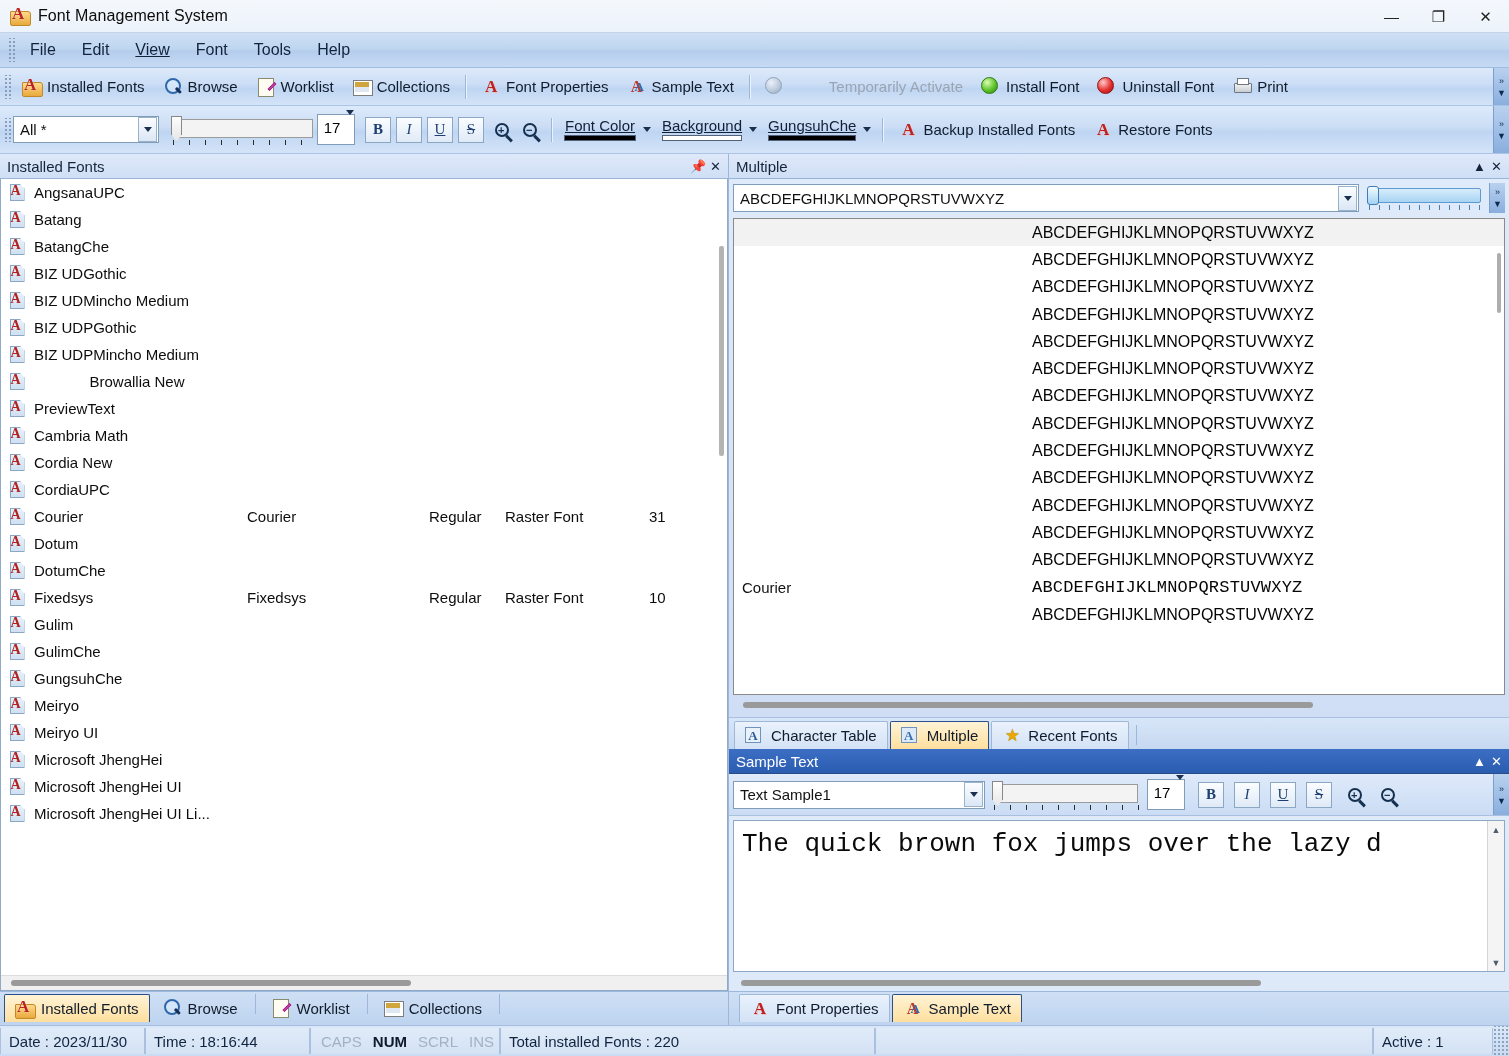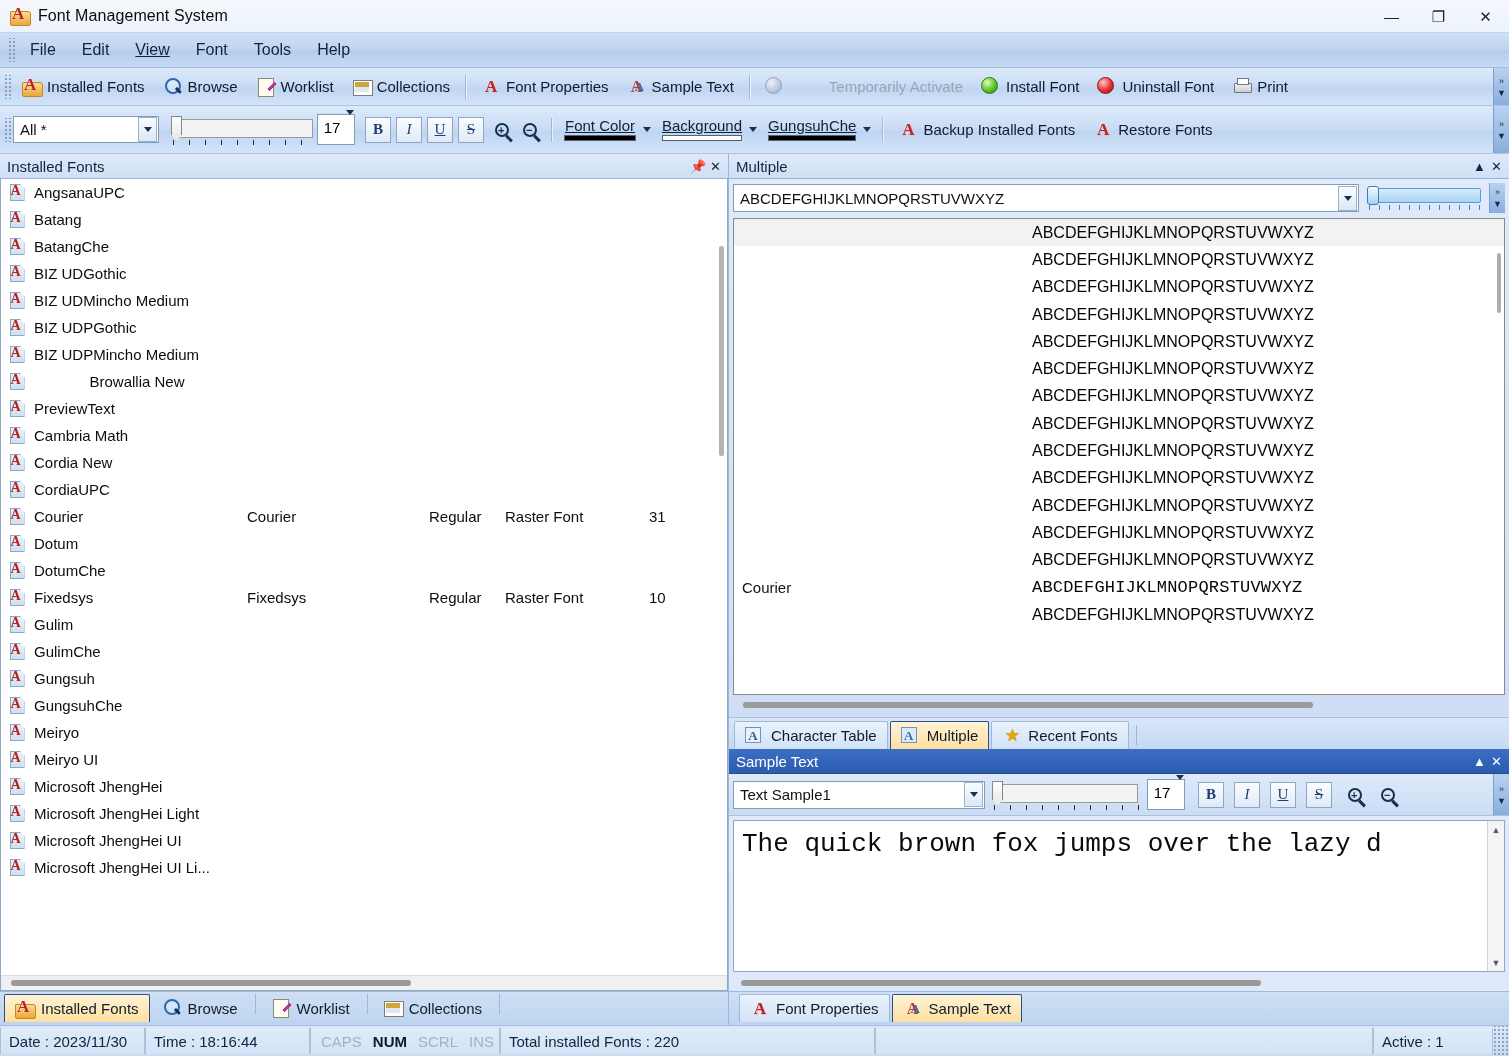--- a/index.html
+++ b/index.html
@@ -576,30 +576,20 @@
               <span class="cell" style="width: 213px; flex: 0 0 213px;">GulimChe</span>
               <span class="cell" style="width: 182px; flex: 0 0 182px;"></span>
               <span class="cell" style="width: 76px; flex: 0 0 76px;"></span>
               <span class="cell" style="width: 144px; flex: 0 0 144px;"></span>
               <span class="cell" style="width: 80px; flex: 0 0 80px;"></span>
             </div>
             <div class="row">
               <span class="rowicon">
                 <span class="docA"></span>
               </span>
-              <span class="cell" style="width: 213px; flex: 0 0 213px;">Gungsuh</span>
-              <span class="cell" style="width: 182px; flex: 0 0 182px;"></span>
-              <span class="cell" style="width: 76px; flex: 0 0 76px;"></span>
-              <span class="cell" style="width: 144px; flex: 0 0 144px;"></span>
-              <span class="cell" style="width: 80px; flex: 0 0 80px;"></span>
-            </div>
-            <div class="row">
-              <span class="rowicon">
-                <span class="docA"></span>
-              </span>
               <span class="cell" style="width: 213px; flex: 0 0 213px;">GungsuhChe</span>
               <span class="cell" style="width: 182px; flex: 0 0 182px;"></span>
               <span class="cell" style="width: 76px; flex: 0 0 76px;"></span>
               <span class="cell" style="width: 144px; flex: 0 0 144px;"></span>
               <span class="cell" style="width: 80px; flex: 0 0 80px;"></span>
             </div>
             <div class="row">
               <span class="rowicon">
                 <span class="docA"></span>
               </span>
@@ -617,30 +607,20 @@
               <span class="cell" style="width: 182px; flex: 0 0 182px;"></span>
               <span class="cell" style="width: 76px; flex: 0 0 76px;"></span>
               <span class="cell" style="width: 144px; flex: 0 0 144px;"></span>
               <span class="cell" style="width: 80px; flex: 0 0 80px;"></span>
             </div>
             <div class="row">
               <span class="rowicon">
                 <span class="docA"></span>
               </span>
               <span class="cell" style="width: 213px; flex: 0 0 213px;">Microsoft JhengHei</span>
-              <span class="cell" style="width: 182px; flex: 0 0 182px;"></span>
-              <span class="cell" style="width: 76px; flex: 0 0 76px;"></span>
-              <span class="cell" style="width: 144px; flex: 0 0 144px;"></span>
-              <span class="cell" style="width: 80px; flex: 0 0 80px;"></span>
-            </div>
-            <div class="row">
-              <span class="rowicon">
-                <span class="docA"></span>
-              </span>
-              <span class="cell" style="width: 213px; flex: 0 0 213px;">Microsoft JhengHei Light</span>
               <span class="cell" style="width: 182px; flex: 0 0 182px;"></span>
               <span class="cell" style="width: 76px; flex: 0 0 76px;"></span>
               <span class="cell" style="width: 144px; flex: 0 0 144px;"></span>
               <span class="cell" style="width: 80px; flex: 0 0 80px;"></span>
             </div>
             <div class="row">
               <span class="rowicon">
                 <span class="docA"></span>
               </span>
               <span class="cell" style="width: 213px; flex: 0 0 213px;">Microsoft JhengHei UI</span>

